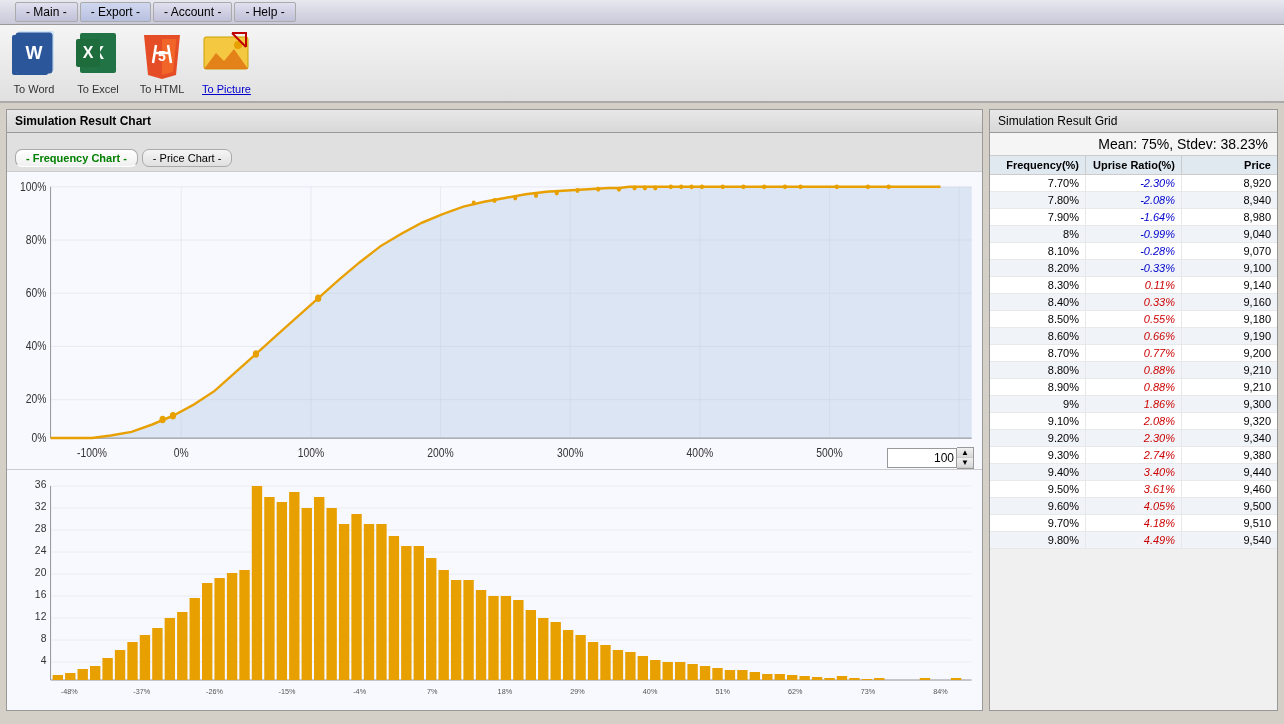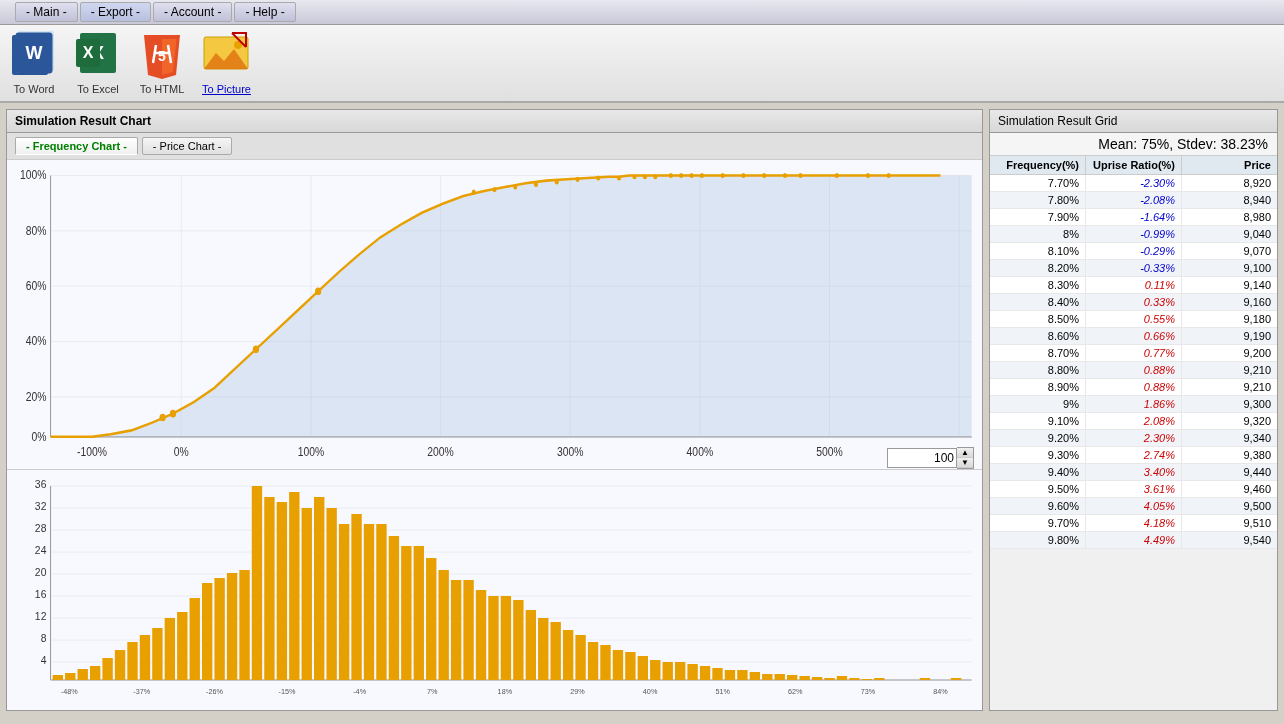--- a/index.html
+++ b/index.html
@@ -84,21 +84,22 @@
       padding: 4px 8px;
       background: #e0e0e0;
       border-bottom: 1px solid #ccc;
     }
     .chart-tab {
       padding: 2px 10px;
       border: 1px solid #aaa;
       background: linear-gradient(to bottom, #f5f5f5, #e0e0e0);
       cursor: pointer;
       font-size: 11px;
-      border-radius: 2px;
+      border-radius: 7px;
+      margin-top: 12px;
     }
     .chart-tab.active {
       background: linear-gradient(to bottom, #ffffff, #f0f0f0);
       border-bottom: 1px solid #fff;
       color: #008000;
       font-weight: bold;
     }
     .charts-area {
       flex: 1;
       display: flex;
@@ -538,21 +539,21 @@
     <div class="grid-cell negative">-1.64%</div>
     <div class="grid-cell">8,980</div>
   </div>
           <div class="grid-row">
     <div class="grid-cell">8%</div>
     <div class="grid-cell negative">-0.99%</div>
     <div class="grid-cell">9,040</div>
   </div>
           <div class="grid-row">
     <div class="grid-cell">8.10%</div>
-    <div class="grid-cell negative">-0.29%</div>
+    <div class="grid-cell negative">-0.28%</div>
     <div class="grid-cell">9,070</div>
   </div>
           <div class="grid-row">
     <div class="grid-cell">8.20%</div>
     <div class="grid-cell negative">-0.33%</div>
     <div class="grid-cell">9,100</div>
   </div>
           <div class="grid-row">
     <div class="grid-cell">8.30%</div>
     <div class="grid-cell positive">0.11%</div>

